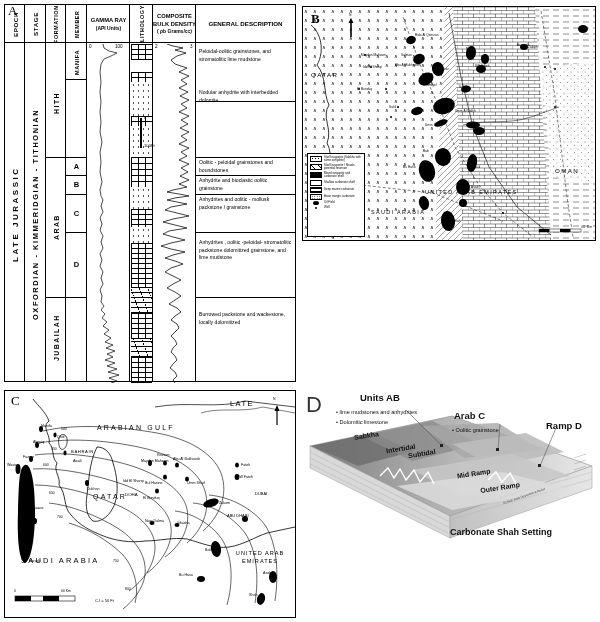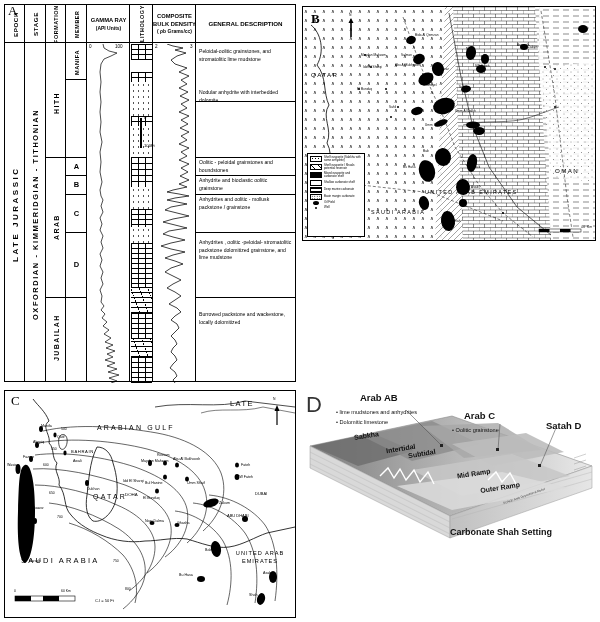--- a/index.html
+++ b/index.html
@@ -517,23 +517,23 @@
 
     <g stroke="#888" stroke-width="0.4">
       <path d="M272 70 L284 66"></path>
         <path d="M272 76 L284 72"></path>
         <path d="M272 82 L284 78"></path>
     </g>
   </svg>
 
   <div class="panelLetter" id="dLetter">D</div>
 
-  <div class="dHead" style="left:58px;top:4px;">Arab AB</div>
-  <div class="dHead" style="left:162px;top:22px;">Arab C</div>
-  <div class="dHead" style="left:244px;top:32px;">Satah D</div>
+  <div class="dHead" style="left:58px;top:4px;">Units AB</div>
+  <div class="dHead" style="left:152px;top:22px;">Arab C</div>
+  <div class="dHead" style="left:244px;top:32px;">Ramp D</div>
 
   <div class="dBul" style="left:34px;top:21px;">
     <span>•</span>
     <span>lime mudstones and anhydrites</span>
   </div>
   <div class="dBul" style="left:34px;top:31px;">
     <span>•</span>
     <span>Dolomitic limestone</span>
   </div>
   <div class="dBul" style="left:150px;top:39px;">

